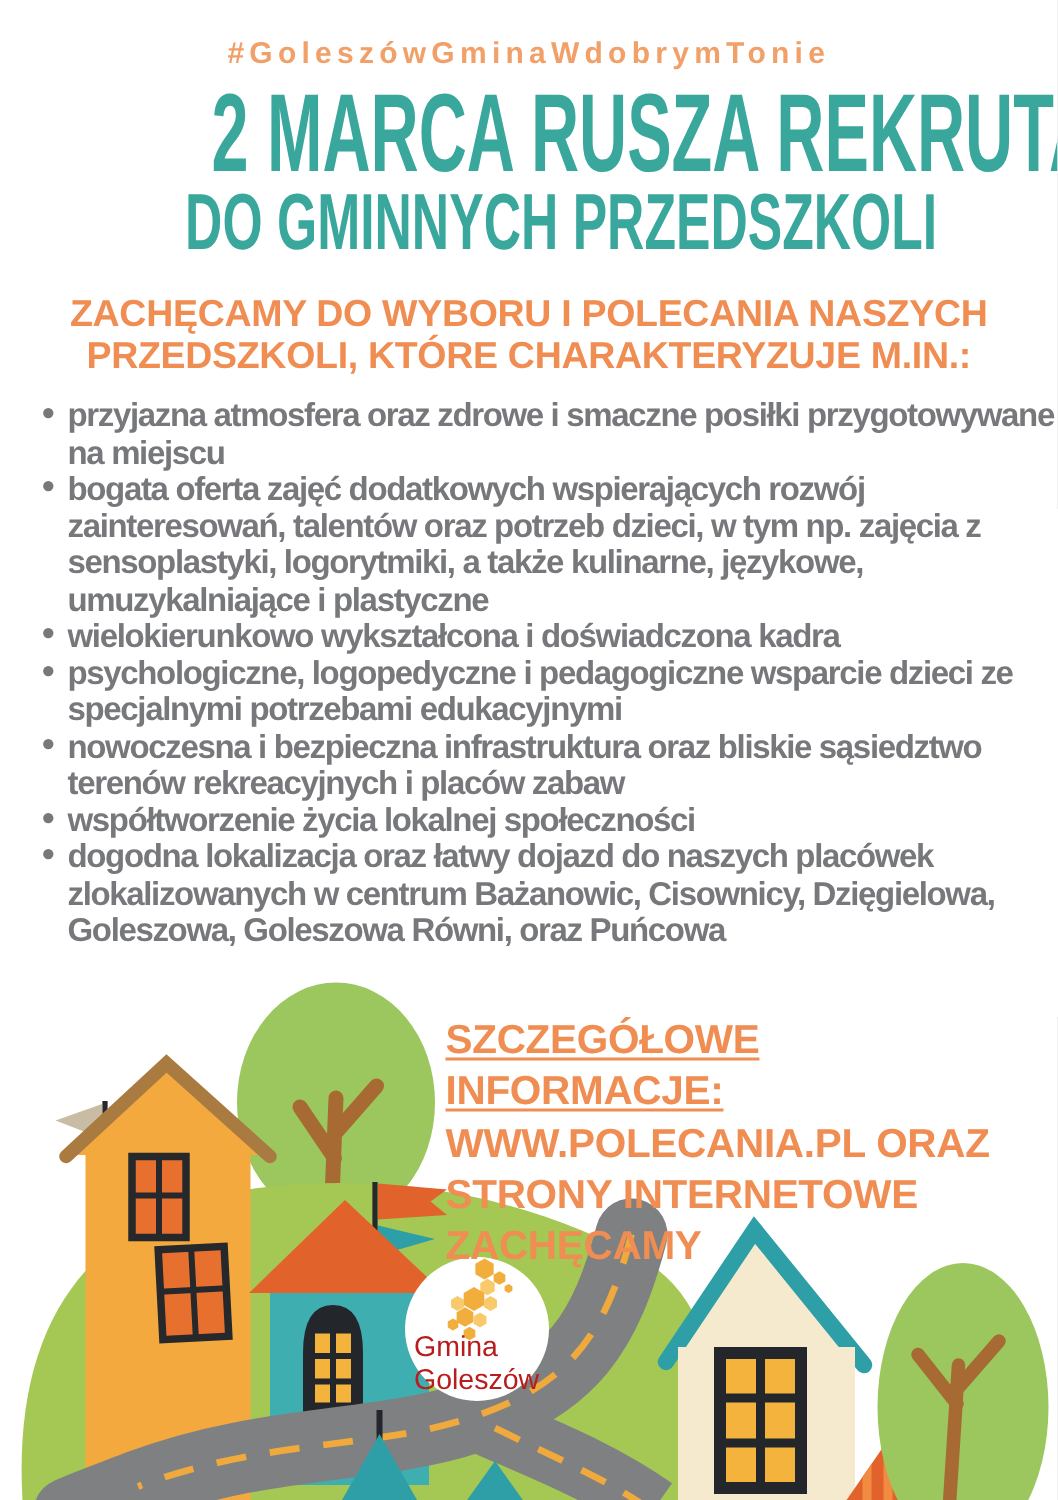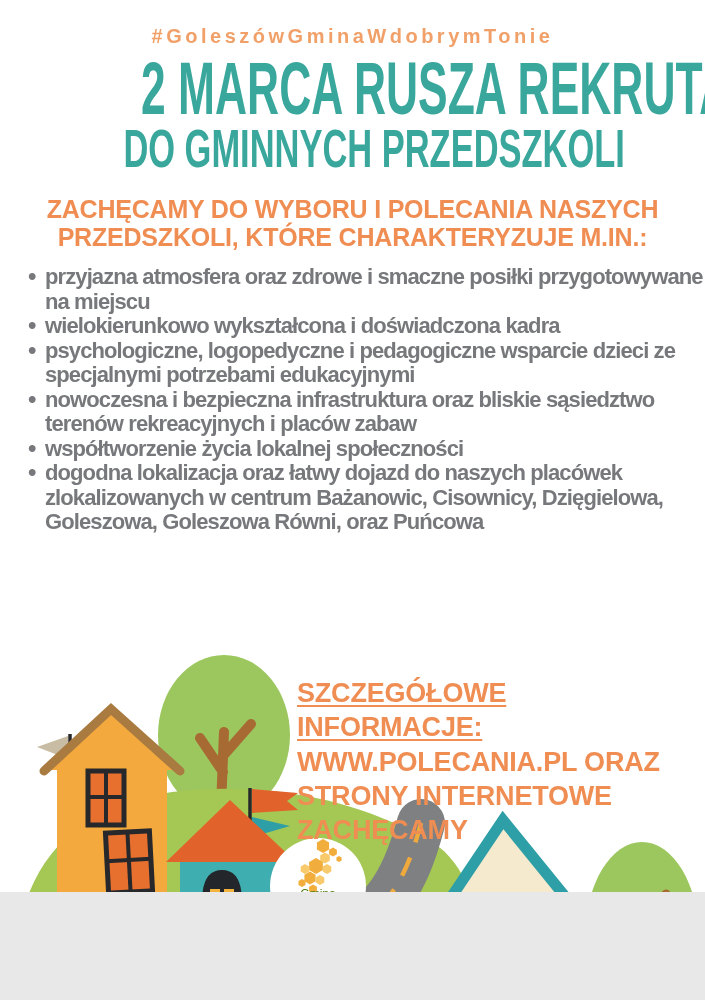--- a/index.html
+++ b/index.html
@@ -1,55 +1,56 @@
 <!DOCTYPE html>
 <html><head>
 <meta charset="utf-8">
 <style>
   html,body{margin:0;padding:0;background:#e8e8e8;}
-  .poster{position:relative;width:705px;height:892px;background:#ffffff;overflow:hidden;
+  .poster{position:relative;width:705px;height:1000px;background:#ffffff;overflow:hidden;
           font-family:"Liberation Sans", sans-serif;}
   .hashtag{position:absolute;top:25px;left:0;width:705px;text-align:center;
            font-size:20px;font-weight:bold;letter-spacing:3.5px;color:#F0A068;}
   .title1{position:absolute;top:52px;left:0;width:705px;margin:0;text-align:center;
           font-size:74px;line-height:1;font-weight:bold;color:#3AA79D;
           transform:scaleX(0.60);transform-origin:50% 50%;white-space:nowrap;}
   .title2{position:absolute;top:122px;left:0;width:705px;margin:0;text-align:center;
           font-size:53px;line-height:1;font-weight:bold;color:#3AA79D;
           transform:scaleX(0.65);transform-origin:50% 50%;white-space:nowrap;}
   .subtitle{position:absolute;top:196px;left:0;width:705px;text-align:center;
             font-size:25px;line-height:1.1;font-weight:bold;color:#EF8D52;letter-spacing:-0.2px;}
   .bullets{position:absolute;top:253px;left:15px;width:660px;margin:12px;padding:0 0 0 18px;
            list-style:none;color:#77787B;font-size:22px;line-height:24.5px;
            font-weight:bold;letter-spacing:-0.9px;}
   .bullets li{position:relative;margin:0;}
   .bullets li::before{content:"\2022";position:absolute;left:-17px;top:-1px;font-size:24px;}
   .info{position:absolute;top:676px;right:16px;width:392px;text-align:left;
         color:#EF8D52;font-size:27px;line-height:1.27;font-weight:bold;letter-spacing:-0.2px;z-index:4;}
   .info .info-heading{text-decoration:underline;text-underline-offset:3px;}
   .scene{position:absolute;left:0;top:640px;width:705px;height:360px;z-index:1;}
-  .logo-text{position:absolute;left:276px;top:888px;width:84px;text-align:center;
-             font-size:12px;line-height:1.16;color:#4d7c0f;z-index:5;}
+  .logo-text{position:absolute;left:276px;top:888px;width:84px;text-align:left;
+             font-size:19px;line-height:1.16;color:#b91c1c;z-index:5;}
 </style>
 </head>
 <body>
 
 <div class="poster">
 
   <div class="hashtag">#GoleszówGminaWdobrymTonie</div>
   <h1 class="title1">2 MARCA RUSZA REKRUTACJA</h1>
   <h2 class="title2">DO GMINNYCH PRZEDSZKOLI</h2>
 
   <div class="subtitle">
     <div>ZACHĘCAMY DO WYBORU I POLECANIA NASZYCH</div>
     <div>PRZEDSZKOLI, KTÓRE CHARAKTERYZUJE M.IN.:</div>
   </div>
 
   <ul class="bullets">
       <li>przyjazna atmosfera oraz zdrowe i smaczne posiłki przygotowywane na miejscu</li>
+      <li>bogata oferta zajęć dodatkowych wspierających rozwój zainteresowań, talentów oraz potrzeb dzieci, w tym np. zajęcia z sensoplastyki, logorytmiki, a także kulinarne, językowe, umuzykalniające i plastyczne</li>
       <li>wielokierunkowo wykształcona i doświadczona kadra</li>
       <li>psychologiczne, logopedyczne i pedagogiczne wsparcie dzieci ze specjalnymi potrzebami edukacyjnymi</li>
       <li>nowoczesna i bezpieczna infrastruktura oraz bliskie sąsiedztwo terenów rekreacyjnych i placów zabaw</li>
       <li>współtworzenie życia lokalnej społeczności</li>
       <li>dogodna lokalizacja oraz łatwy dojazd do naszych placówek zlokalizowanych w centrum Bażanowic, Cisownicy, Dzięgielowa, Goleszowa, Goleszowa Równi, oraz Puńcowa</li>
     </ul>
 
   <div class="info">
     <div class="info-heading">SZCZEGÓŁOWE INFORMACJE:</div>
     <div>

